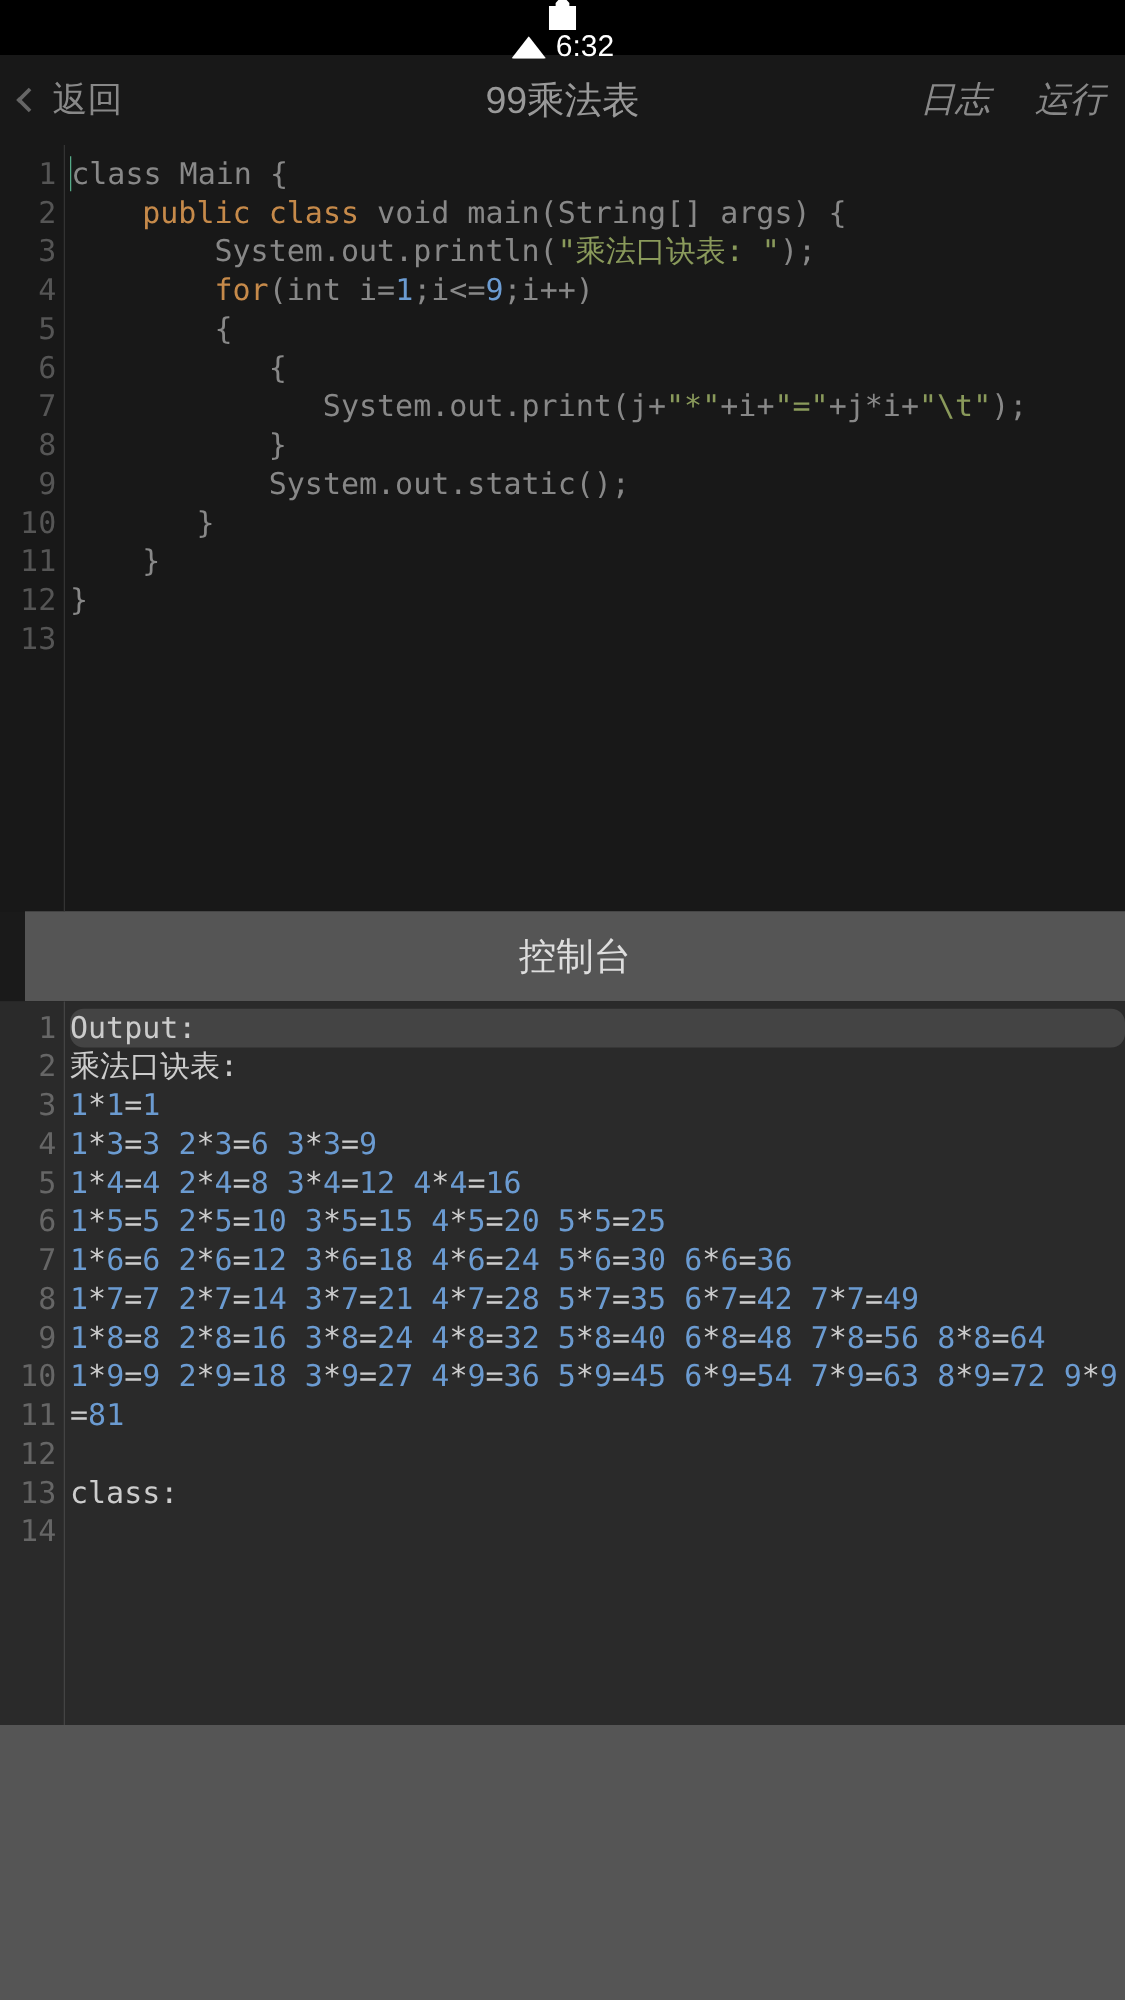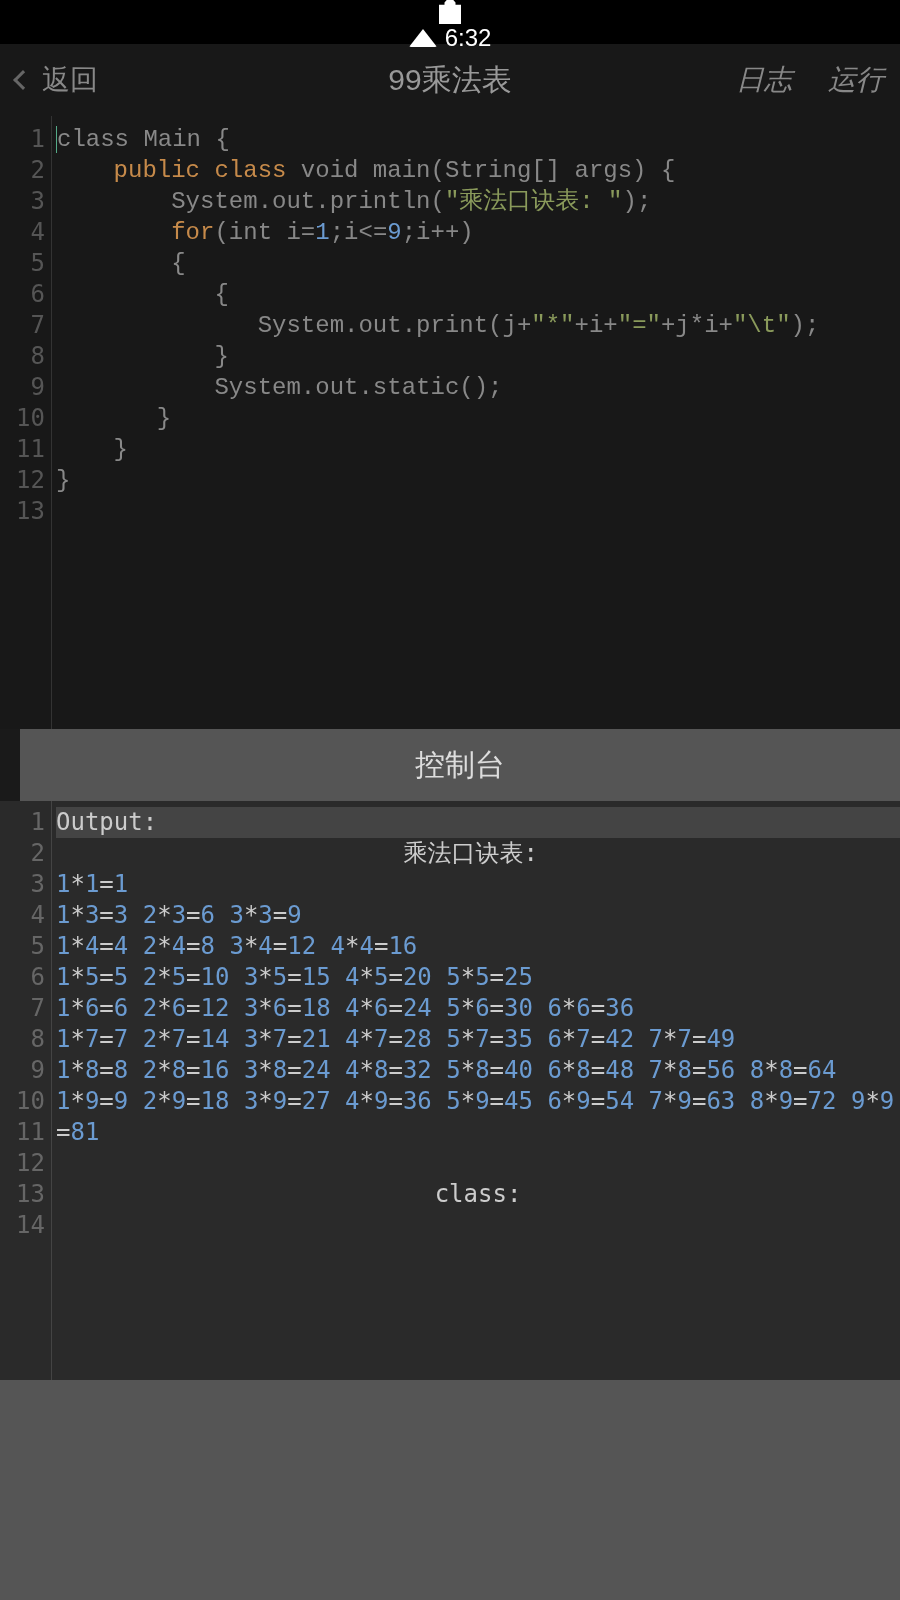--- a/index.html
+++ b/index.html
@@ -76,21 +76,21 @@
       font-family: monospace;
     }
     .code-content {
       flex: 1;
       padding-top: 8px;
       padding-left: 4px;
       font-size: 24px;
       line-height: 31px;
       font-family: monospace;
     }
-    .code-line { white-space: pre-wrap; word-break: break-all; color: #888; font-family: Liberation Mono, monospace; }
+    .code-line { white-space: pre-wrap; word-break: break-all; color: #888; }
     .kw-orange { color: #c68a4a; }
     .str { color: #8a9a5b; }
     .num { color: #6b9bd1; }
     .cursor { border-left: 1px solid #5a8; }
     .console-header {
       height: 72px;
       background: #555;
       display: flex;
       align-items: center;
       justify-content: center;
@@ -120,23 +120,23 @@
       font-family: monospace;
     }
     .console-content {
       flex: 1;
       padding-top: 6px;
       padding-left: 4px;
       font-size: 24px;
       line-height: 31px;
       font-family: monospace;
     }
-    .console-line { white-space: pre-wrap; word-break: break-all; }
+    .console-line { white-space: pre-wrap; word-break: break-all; border-radius: 11px; }
     .out-line1 { background: #444; color: #ccc; }
-    .out-text { color: #ccc; text-align: center; }
+    .out-text { color: #ccc; }
     .out-num { color: #6b9bd1; }
     .out-op { color: #ccc; }
     .bottom-bar {
       height: 220px;
       background: #555;
     }
   </style>
 </head>
 <body>
 

